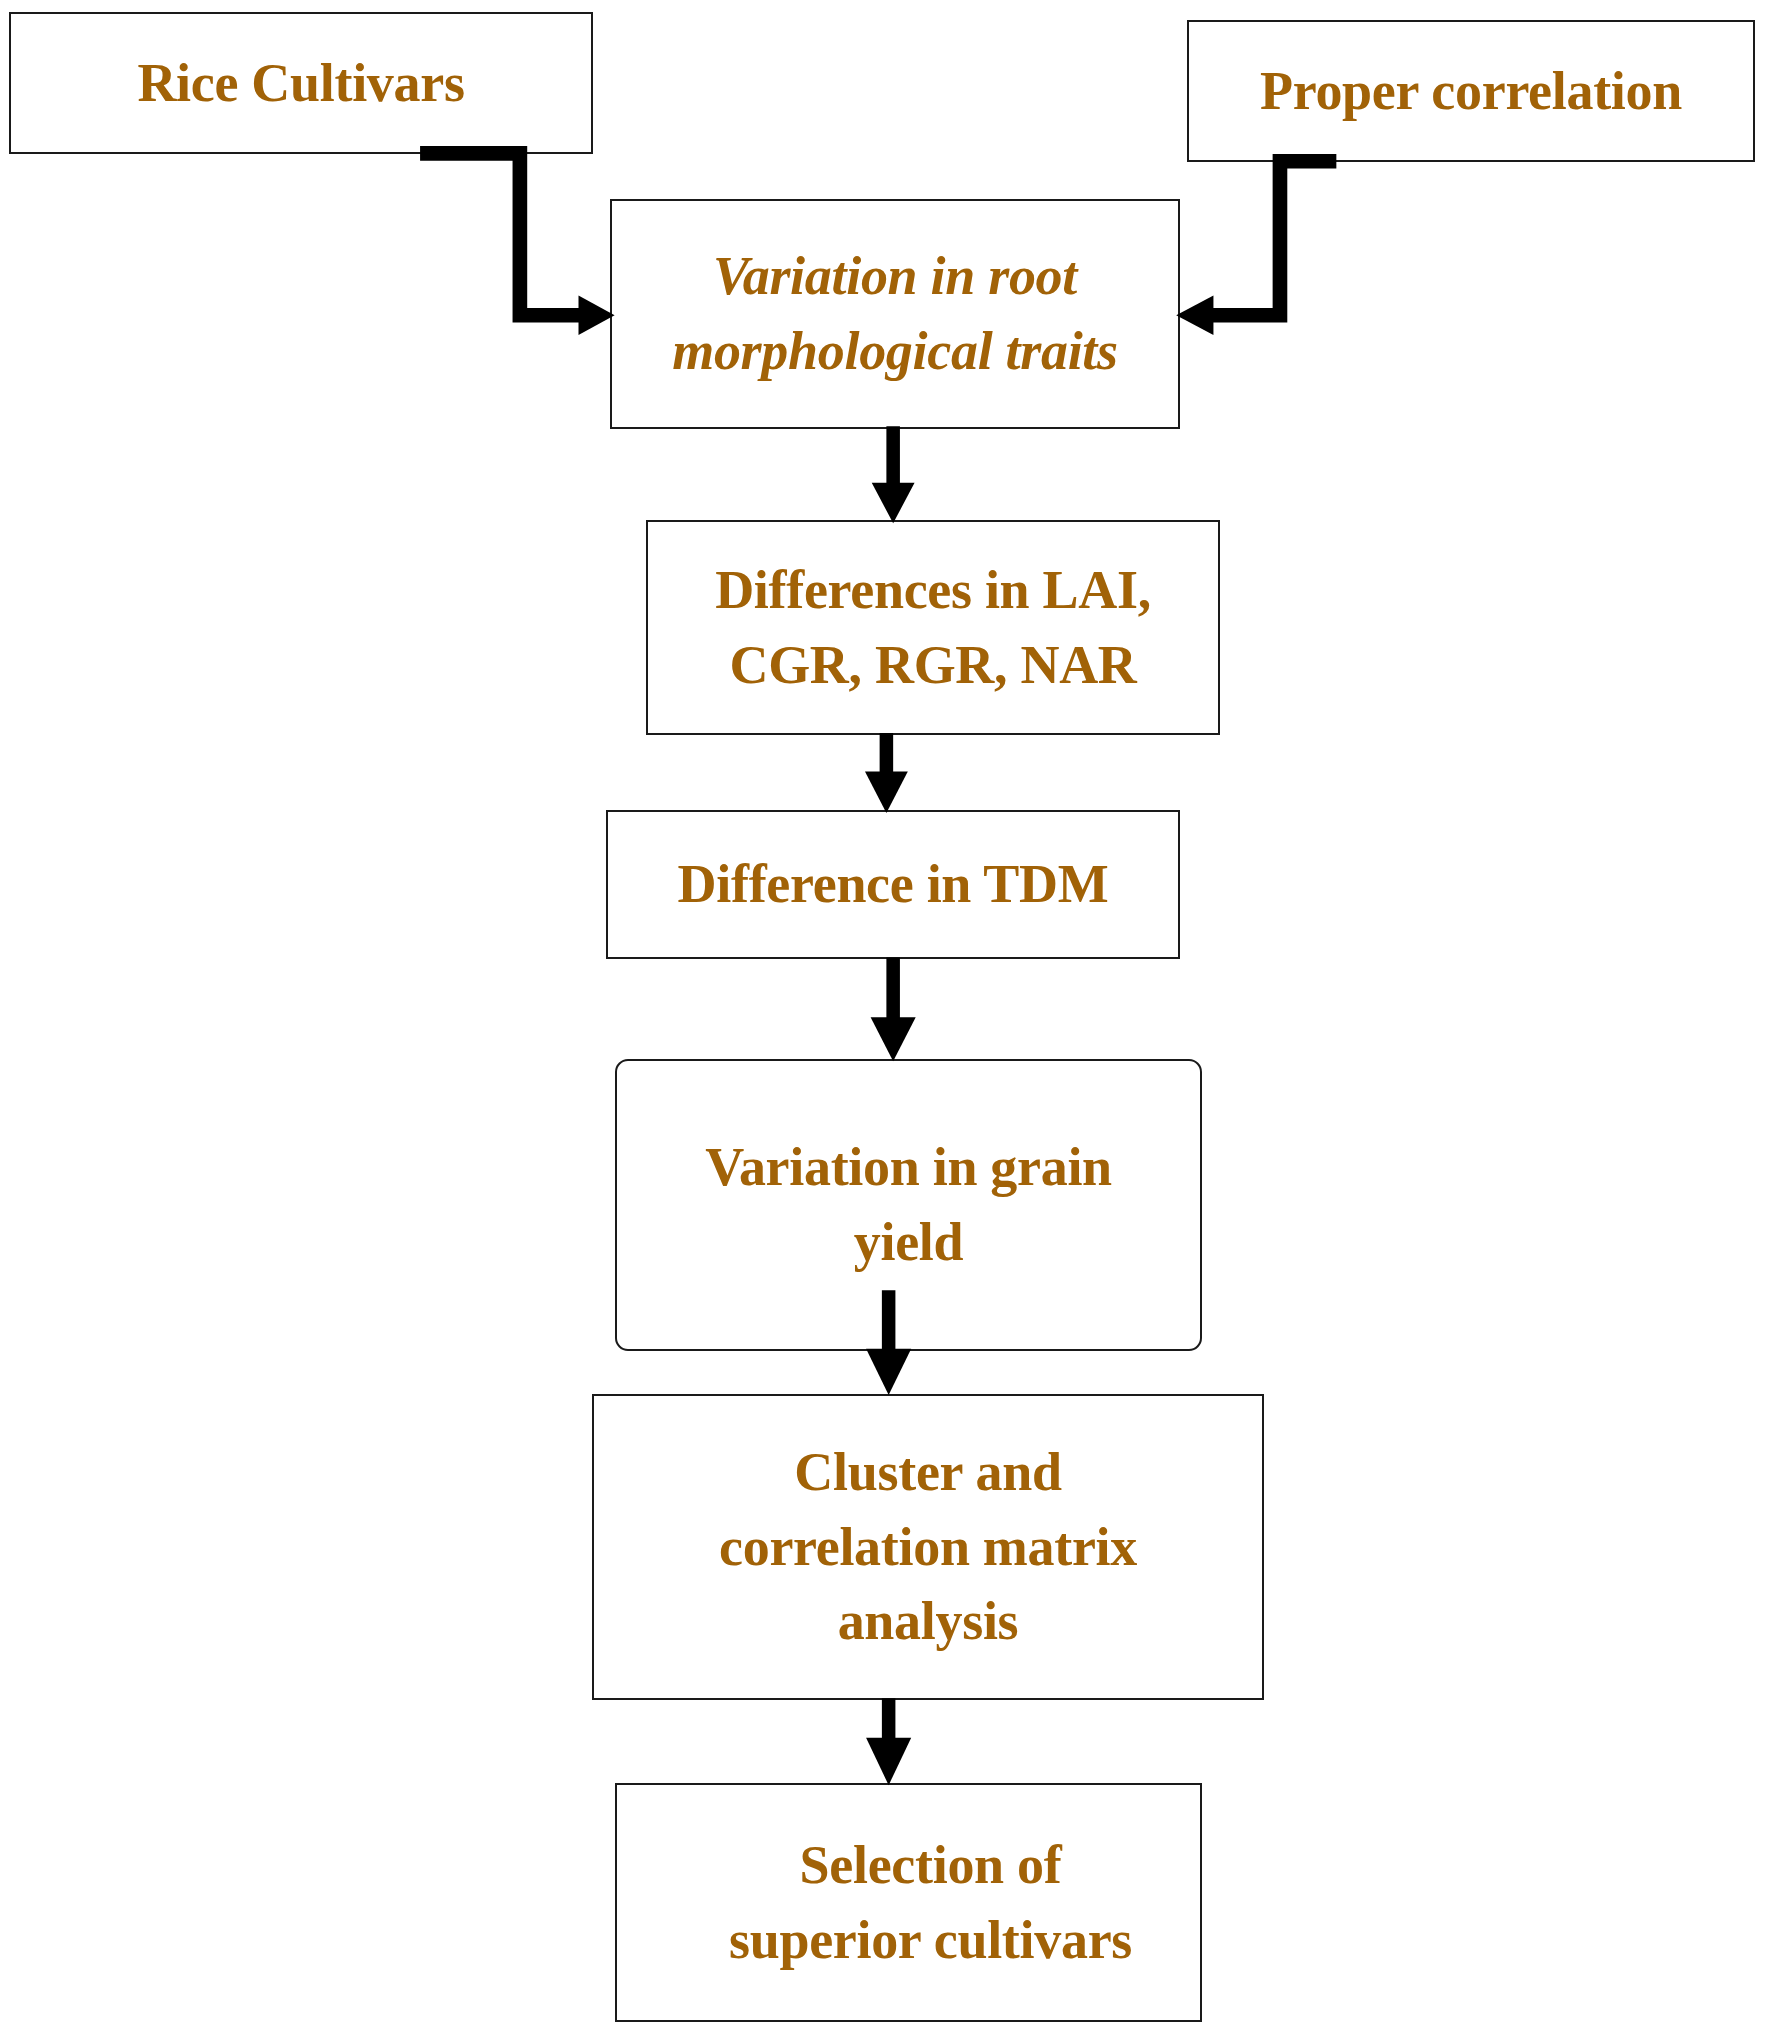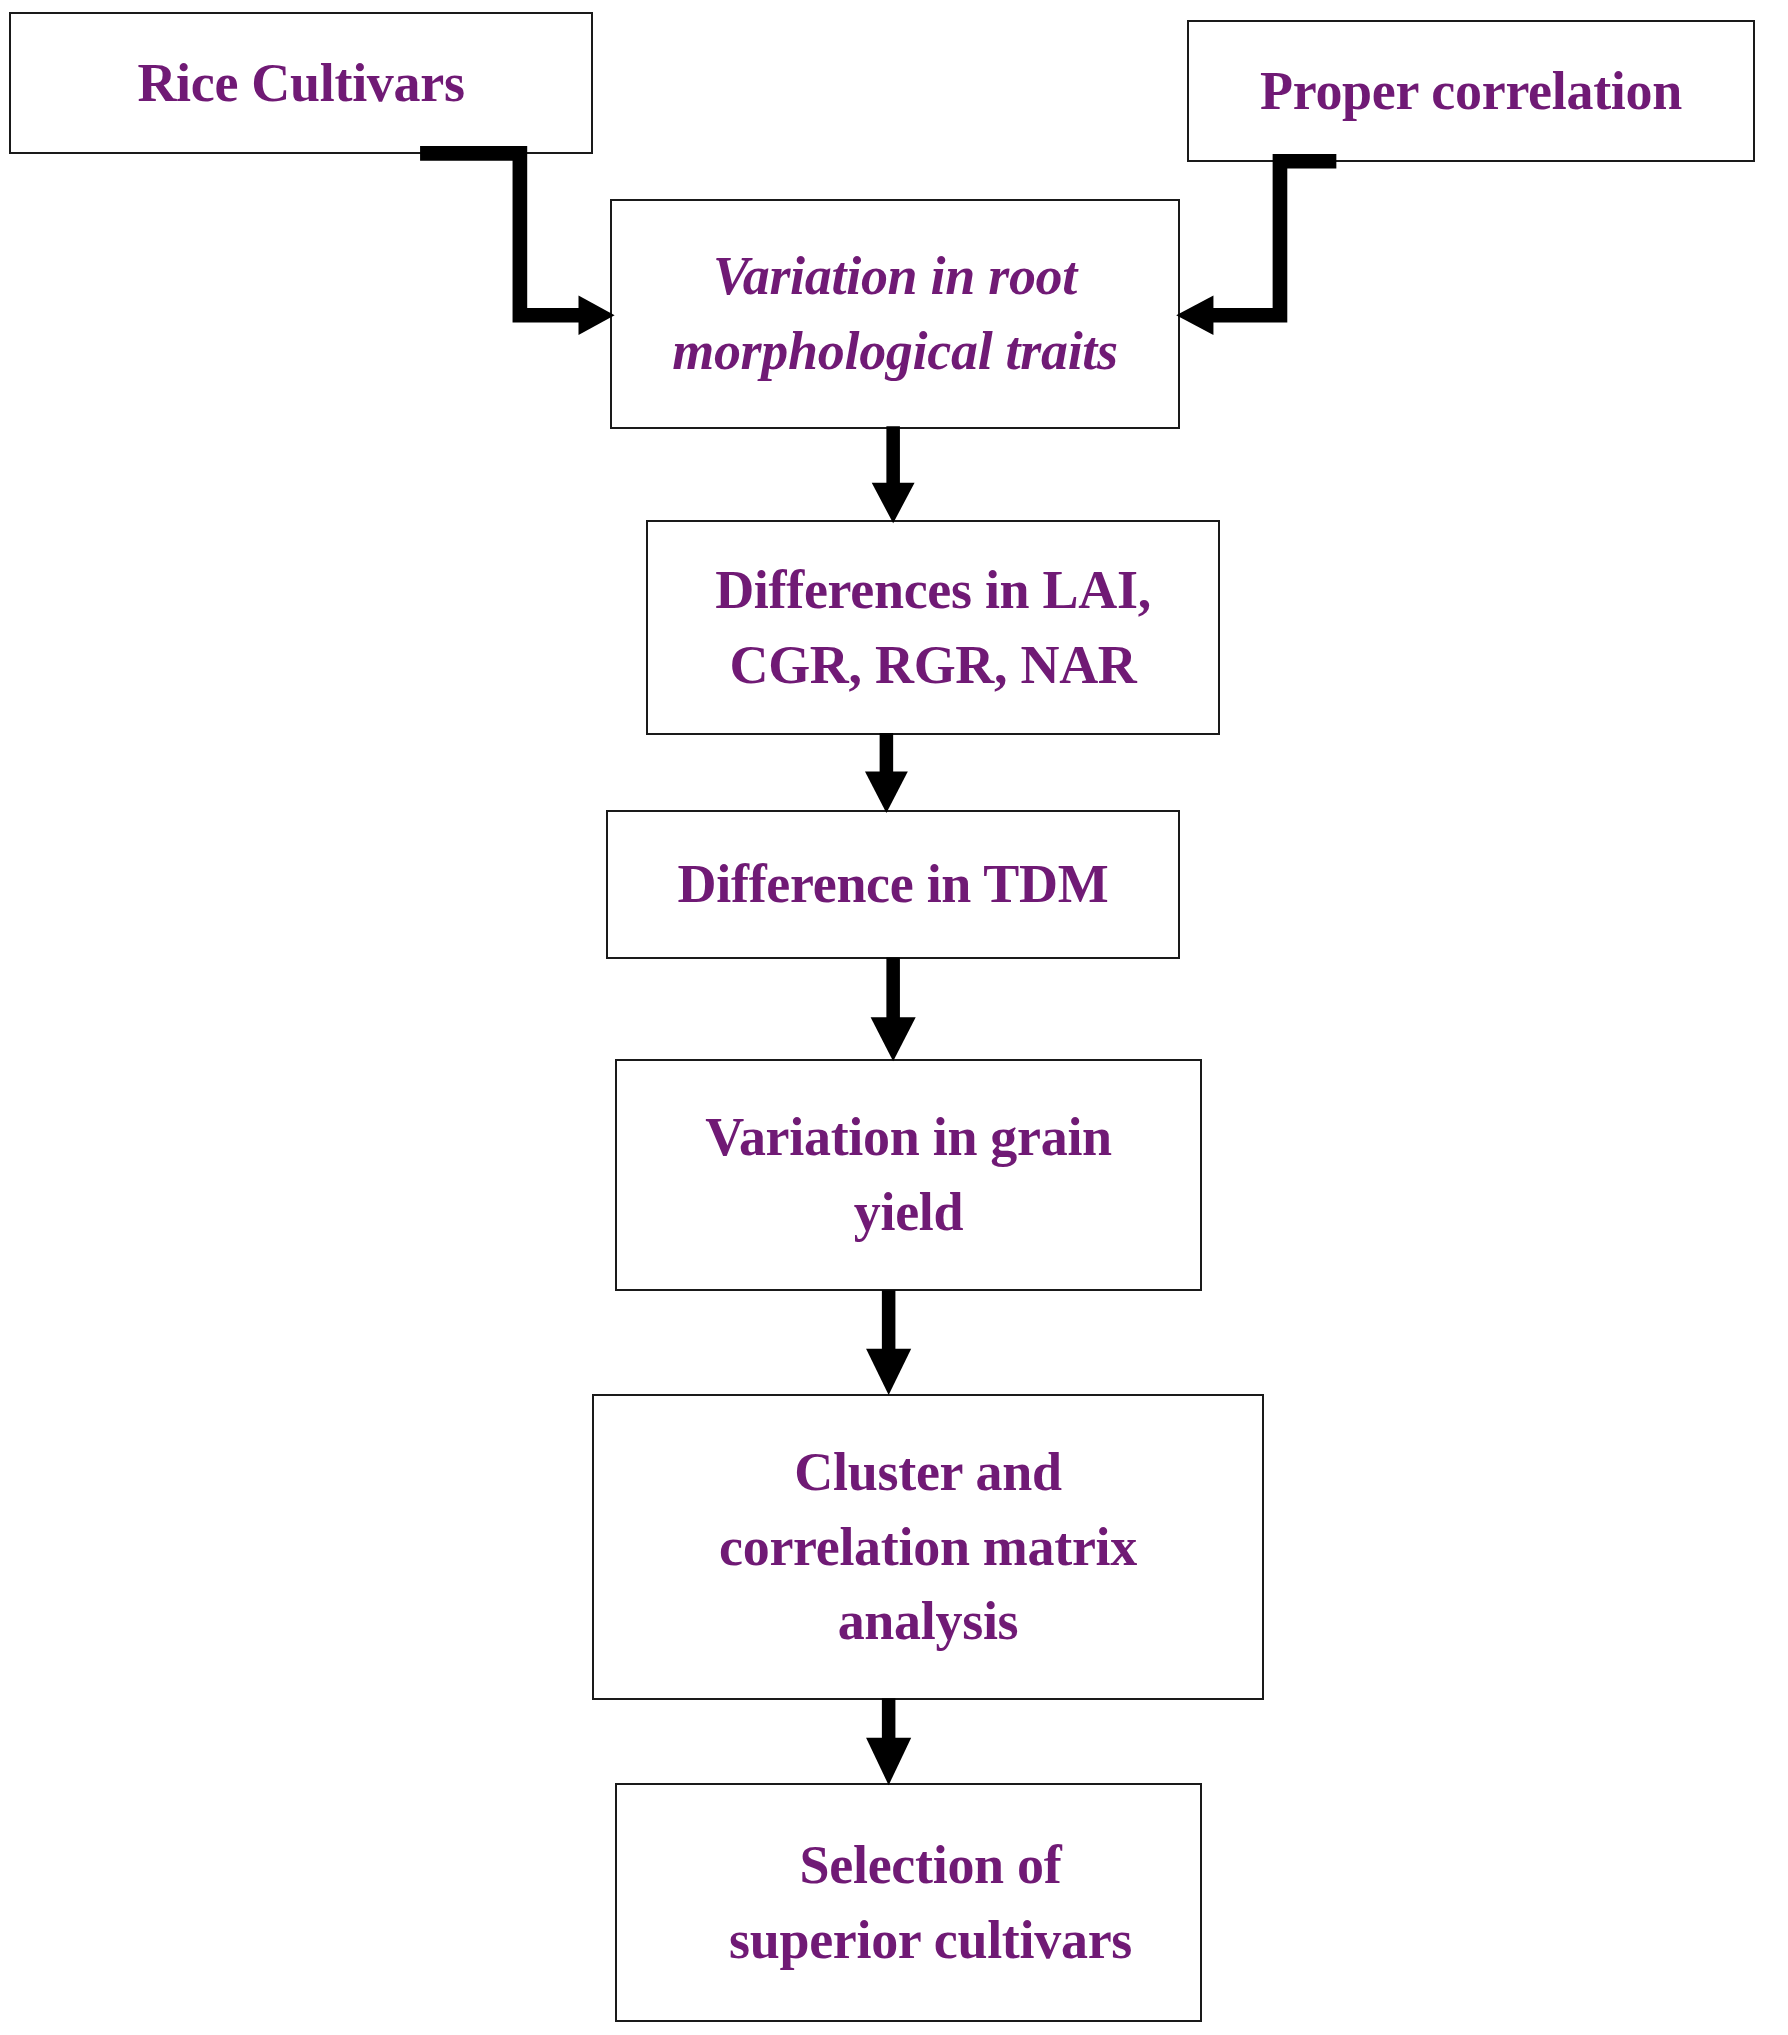--- a/index.html
+++ b/index.html
@@ -25,21 +25,21 @@
     background: #ffffff;
     border: 2.8px solid #1a1a1a;
     display: flex;
     align-items: center;
     justify-content: center;
     text-align: center;
   }
   .node-label {
     font-family: "Liberation Serif", "DejaVu Serif", serif;
     font-weight: bold;
-    color: #701a75;
+    color: #a16207;
     line-height: 1.38;
     letter-spacing: -0.3px;
     padding: 0 8px;
     white-space: pre-line;
   }
   
   #node-rice-cultivars .node-label       { font-size: 54px; }
   #node-proper-management .node-label    { font-size: 54px; }
   #node-root-traits .node-label          { font-size: 54px; }
   #node-growth-indices .node-label       { font-size: 54px; }
@@ -78,21 +78,21 @@
 
   <div class="node-box" id="node-growth-indices" style="left:606px; top:520px; width:574px; height:215px;margin-left:40px;">
     <span class="node-label">Differences in LAI,
 CGR, RGR, NAR</span>
   </div>
 
   <div class="node-box" id="node-tdm" style="left:606px; top:810px; width:574px; height:149px;">
     <span class="node-label">Difference in TDM</span>
   </div>
 
-  <div class="node-box" id="node-grain-yield" style="left:615px; top:1059px; width:587px; height:232px;">
+  <div class="node-box" id="node-grain-yield" style="left:615px; top:1059px; width:587px; height:292px;border-radius:13px;">
     <span class="node-label">Variation in grain
 yield</span>
   </div>
 
   <div class="node-box" id="node-cluster-analysis" style="left:592px; top:1394px; width:672px; height:306px;">
     <span class="node-label">Cluster and
 correlation matrix
 analysis</span>
   </div>
 

